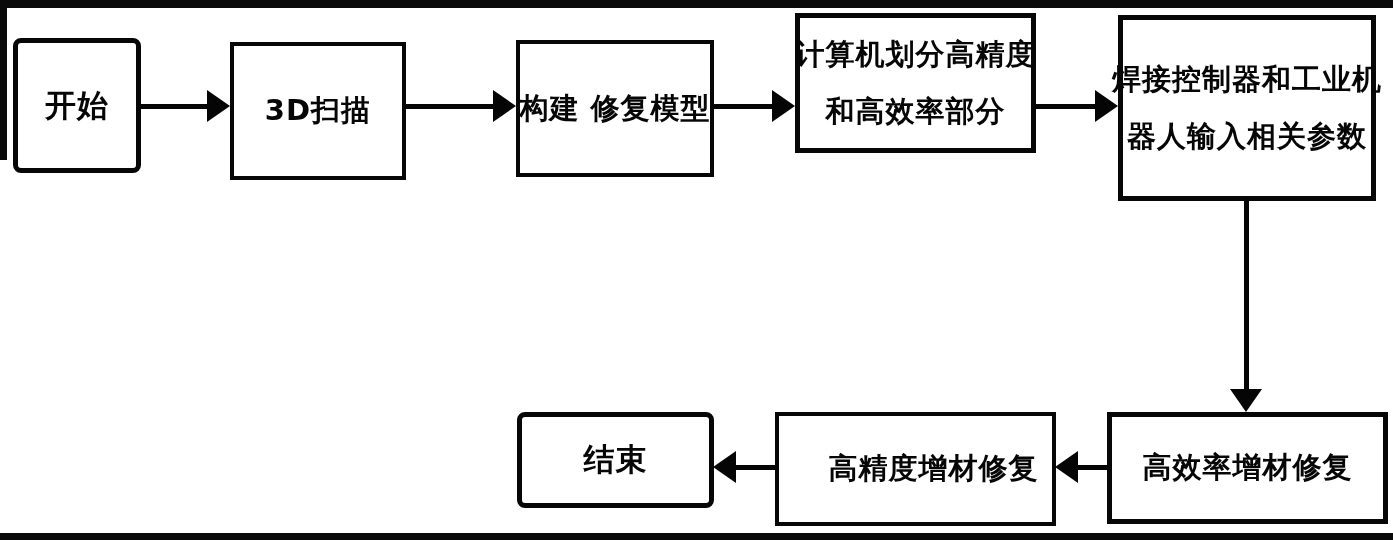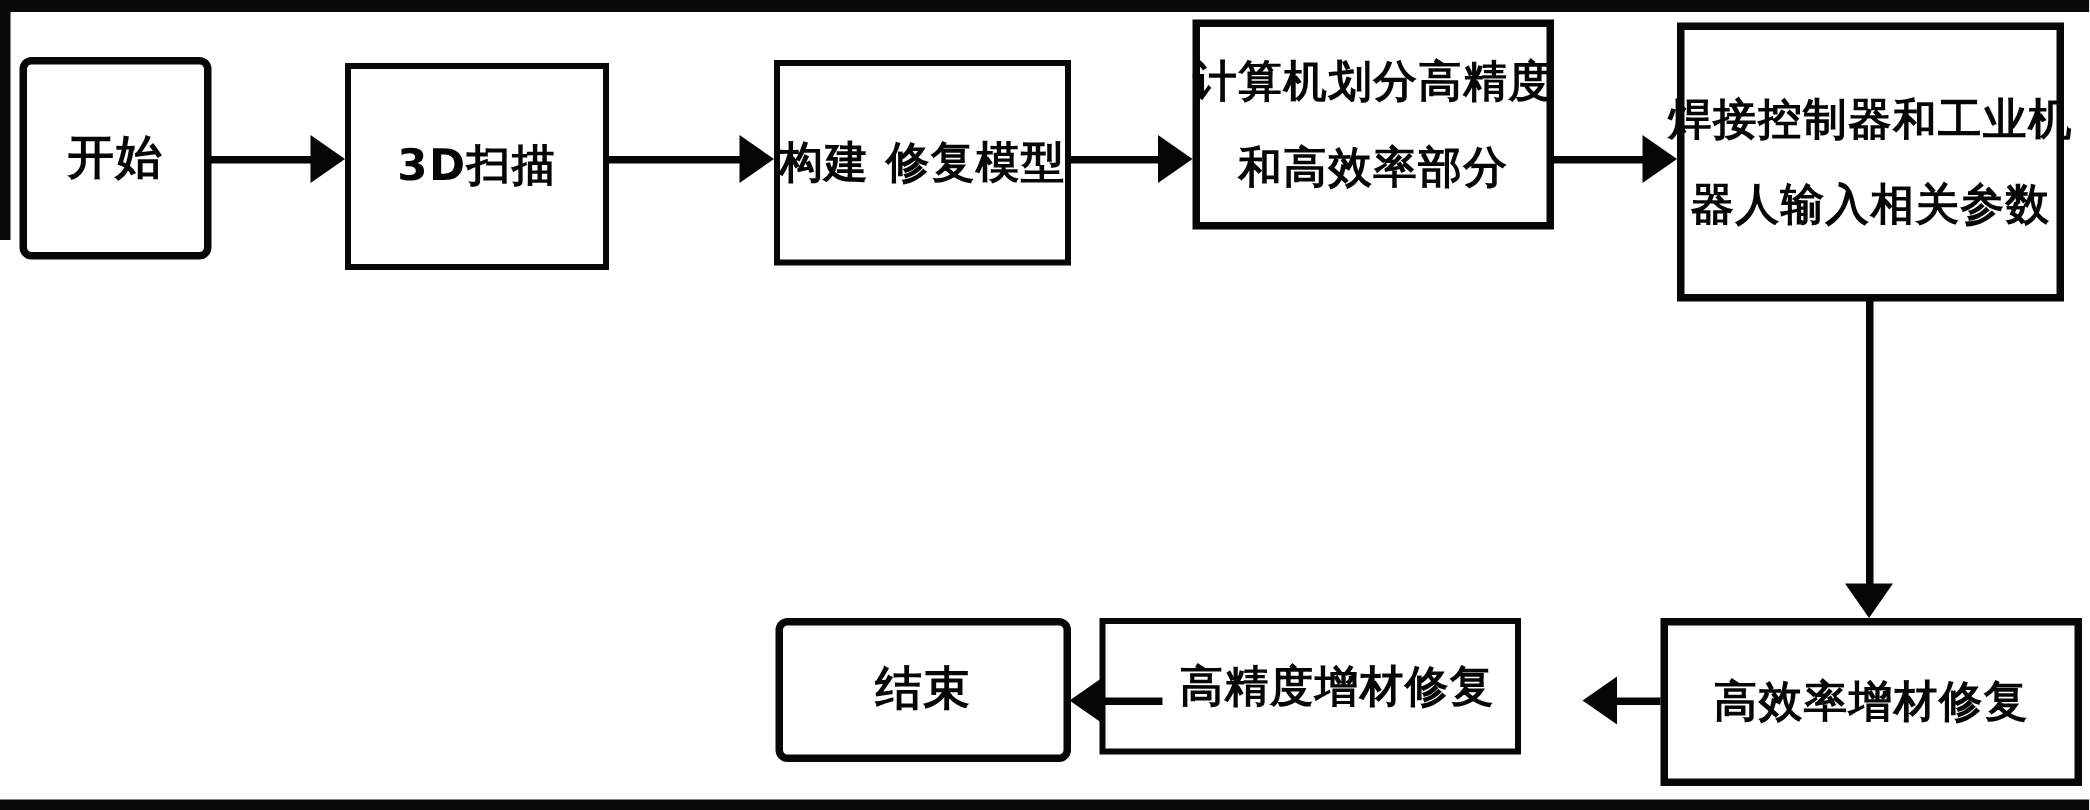--- a/index.html
+++ b/index.html
@@ -41,21 +41,21 @@
   .node.rounded { border-radius: 8px; border-width: 5px; }
   .node.thick   { border-width: 5px; }
   .node.twoline { line-height: 1.95; }
 
   #node-start     { left: 13px;   top: 38px;  width: 128px; height: 135px; font-size: 31px; }
   #node-scan      { left: 230px;  top: 42px;  width: 176px; height: 138px; }
   #node-model     { left: 516px;  top: 40px;  width: 198px; height: 137px; }
   #node-divide    { left: 795px;  top: 13px;  width: 241px; height: 140px; }
   #node-params    { left: 1118px; top: 15px;  width: 258px; height: 186px; }
   #node-efficient { left: 1107px; top: 412px; width: 281px; height: 112px; }
-  #node-precise   { left: 733px;  top: 412px; width: 281px; height: 91px; padding-left: 36px; }
+  #node-precise   { left: 775px;  top: 412px; width: 281px; height: 114px; padding-left: 36px; }
   #node-end       { left: 517px;  top: 412px; width: 197px; height: 96px; font-size: 31px; }
 
   
   .shaft { position: absolute; background: #050505; }
   .head  { position: absolute; width: 0; height: 0; }
   .head.right { border-top: 16px solid transparent; border-bottom: 16px solid transparent; border-left: 23px solid #050505; }
   .head.left  { border-top: 16px solid transparent; border-bottom: 16px solid transparent; border-right: 23px solid #050505; }
   .head.down  { border-left: 16px solid transparent; border-right: 16px solid transparent; border-top: 23px solid #050505; }
 
   #a1-shaft { left: 140px;  top: 104px; width: 70px;  height: 5px; }

